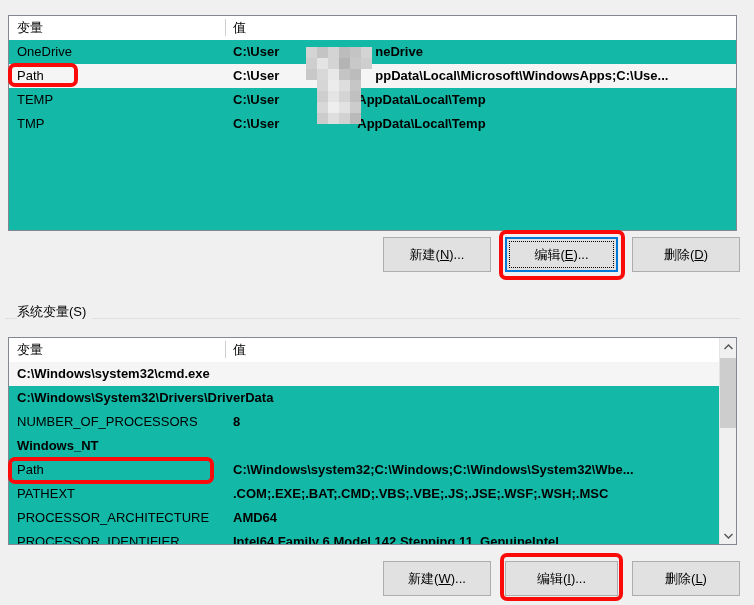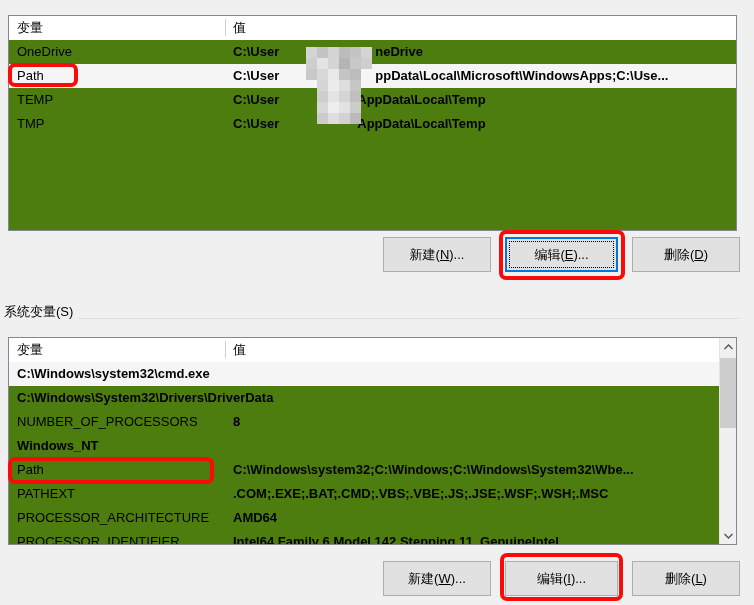--- a/index.html
+++ b/index.html
@@ -13,21 +13,21 @@
     font-family: "Liberation Sans", "DejaVu Sans", sans-serif;
     font-size: 13px;
     color: #000;
     overflow: hidden;
     position: relative;
   }
 
   
   .listbox {
     position: absolute;
-    background: #4d7c0f;
+    background: #14b8a6;
     border: 1px solid #828790;
     box-sizing: border-box;
     overflow: hidden;
   }
   .list-header {
     display: flex;
     height: 24px;
     background: #ffffff;
     border-bottom: 1px solid #ffffff;
     box-sizing: border-box;
@@ -77,21 +77,21 @@
   #user-list {
     left: 8px;
     top: 15px;
     width: 729px;
     height: 216px;
   }
 
   
   #sys-group-label {
     position: absolute;
-    left: 4px;
+    left: 17px;
     top: 303px;
     font-size: 13px;
     background: #f0f0f0;
     padding-right: 6px;
     z-index: 3;
   }
   #sys-group-line {
     position: absolute;
     left: 5px;
     right: 14px;

